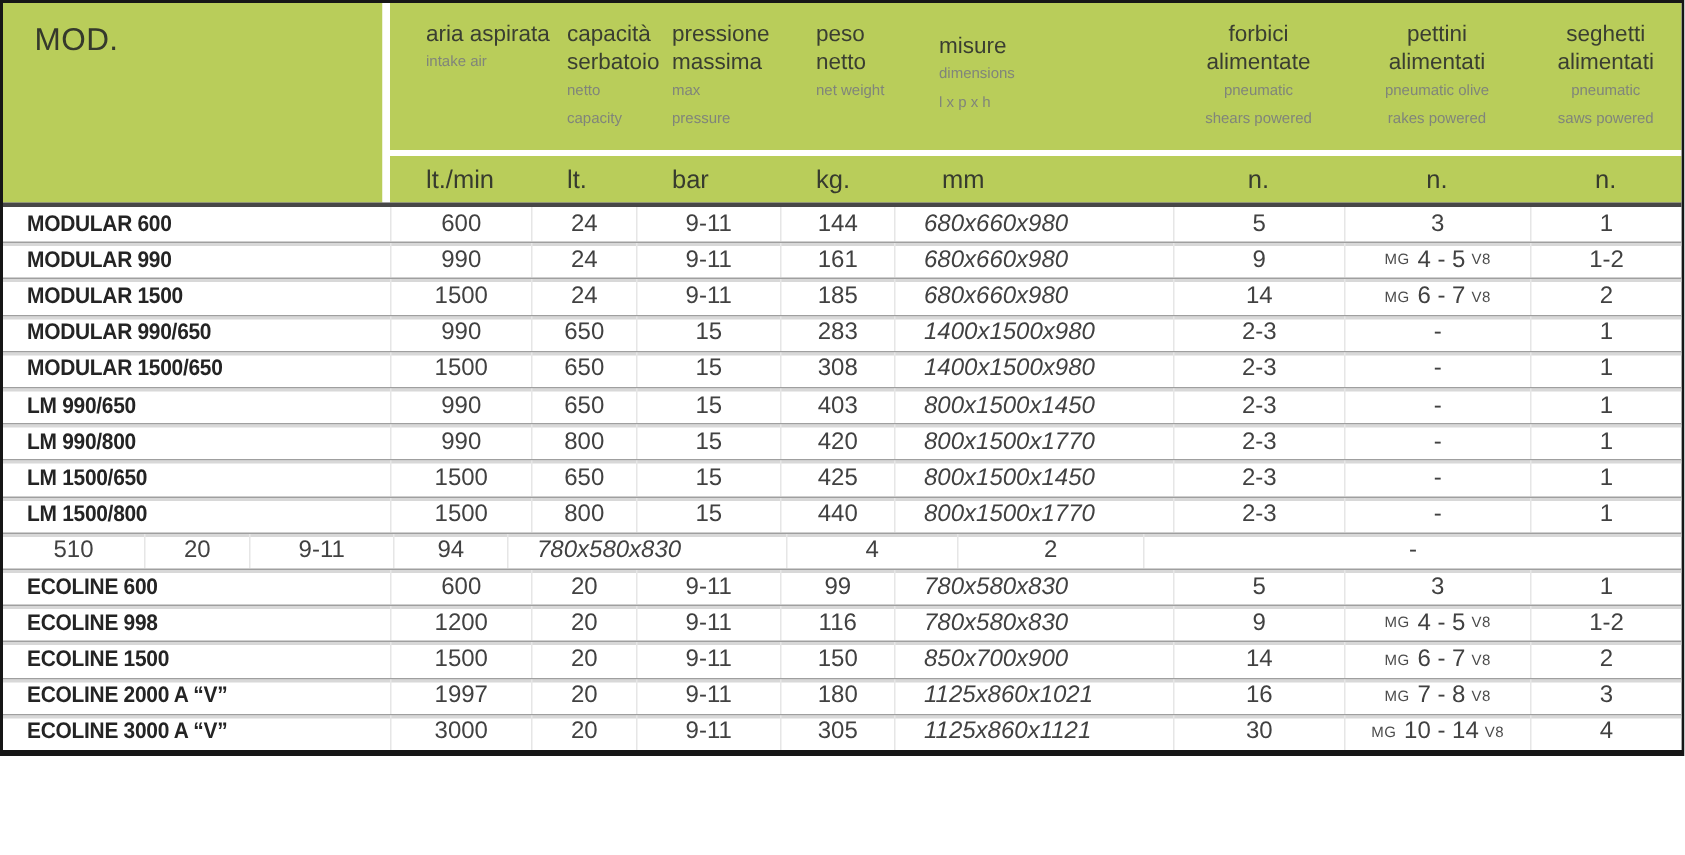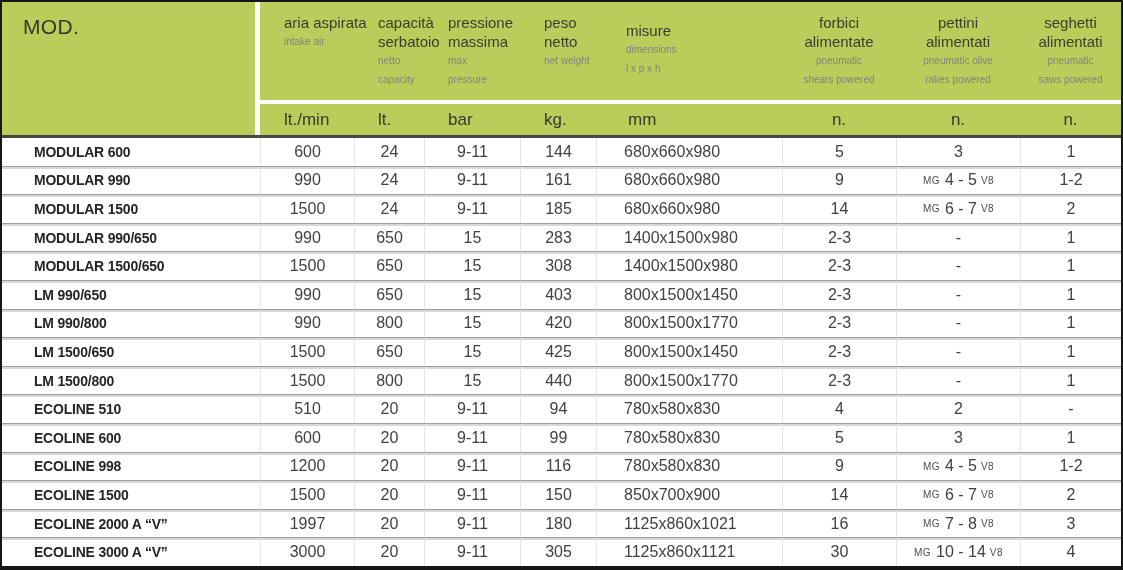--- a/index.html
+++ b/index.html
@@ -1,17 +1,17 @@
 <!DOCTYPE html>
 <html><head>
 <meta charset="utf-8">
 <style>
   html,body{margin:0;padding:0;background:#ffffff;}
   .spec-table{
-    width:1123px;height:570px;box-sizing:border-box;
+    width:1123px;height:504px;box-sizing:border-box;
     border:2px solid #161616;border-bottom-width:4px;
     background:#ffffff;
     display:flex;flex-direction:column;
     font-family:"Liberation Sans", sans-serif;
     overflow:hidden;
   }
   
   .header{height:133px;display:flex;flex:0 0 auto;}
   .mod-cell{
     width:253px;flex:0 0 253px;background:var(--green);
@@ -41,22 +41,22 @@
   .c7{width:114px;flex:0 0 114px;margin-left:14px;}
   .c8{width:124px;flex:0 0 124px;}
   .c9{flex:1;}
   
   .rows-wrap{flex:1;display:flex;flex-direction:column;border-top:3px solid #474747;}
   .row{flex:1;display:flex;align-items:center;background:#ffffff;}
   .row + .row{border-top:1px solid #9f9f9f;box-shadow:inset 0 2px 0 #d8d8d8;}
   .cell{box-sizing:border-box;font-size:16px;color:#414141;}
   .cell + .cell{border-left:1px solid #e6e6e6;align-self:stretch;display:flex;align-items:center;justify-content:center;}
   .cell.num{text-align:center;}
-  .cell.c1{padding-left:32px;}
-  .cell.c6{justify-content:flex-start;padding-left:27px;}
+  .cell.c1{padding-left:16px;}
+  .cell.c6{justify-content:flex-start;padding-left:19px;font-style:italic;}
   .model-inner{
     font-weight:bold;font-size:15px;color:#242424;letter-spacing:-0.2px;
     display:inline-block;transform:scaleX(0.93);transform-origin:left center;white-space:pre;
   }
   .rakes .small{font-size:10px;color:#4c4c4c;letter-spacing:0.4px;}
   .rakes .pre{margin-right:5px;text-align:center;}
   .rakes .post{margin-left:4px;}
   :root{--green:#b9cd5a;}
 </style>
 </head>
@@ -242,21 +242,20 @@
     <div class="cell c4 num">15</div>
     <div class="cell c5 num">440</div>
     <div class="cell c6">800x1500x1770</div>
     <div class="cell c7 num">2-3</div>
     <div class="cell c8 num rakes">
       <span class="main">-</span>
     </div>
     <div class="cell c9 num">1</div>
   </div>
       <div class="row">
-    <div class="cell c1"><span class="model-inner">ECOLINE 510</span></div>
     <div class="cell c2 num">510</div>
     <div class="cell c3 num">20</div>
     <div class="cell c4 num">9-11</div>
     <div class="cell c5 num">94</div>
     <div class="cell c6">780x580x830</div>
     <div class="cell c7 num">4</div>
     <div class="cell c8 num rakes">
       <span class="main">2</span>
     </div>
     <div class="cell c9 num">-</div>

